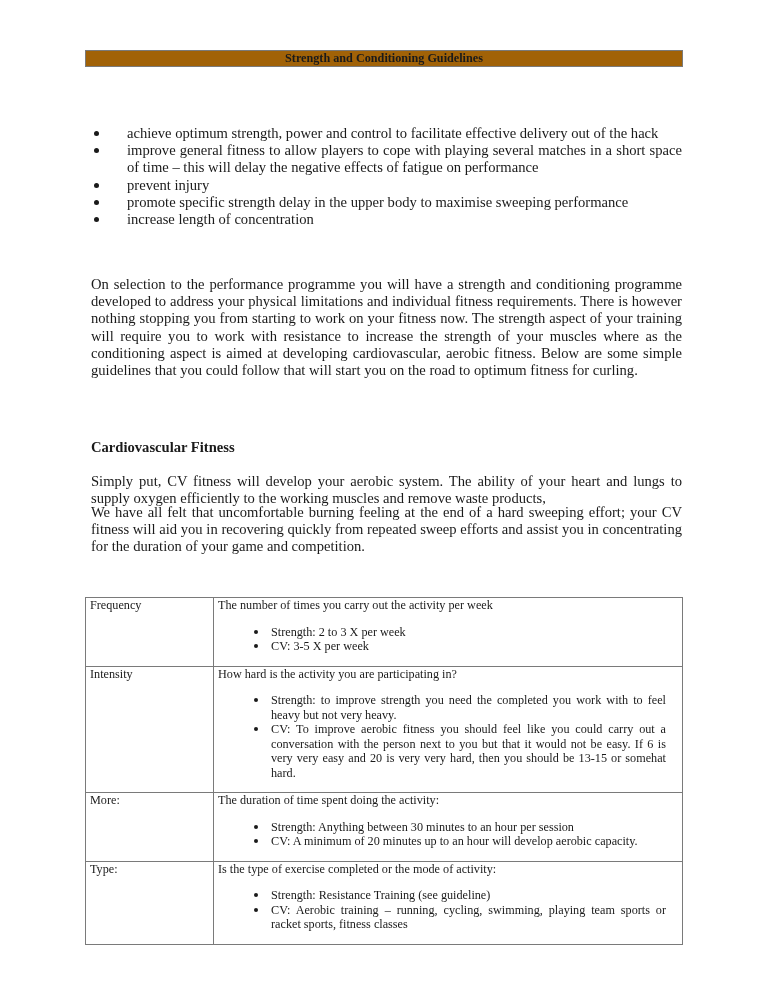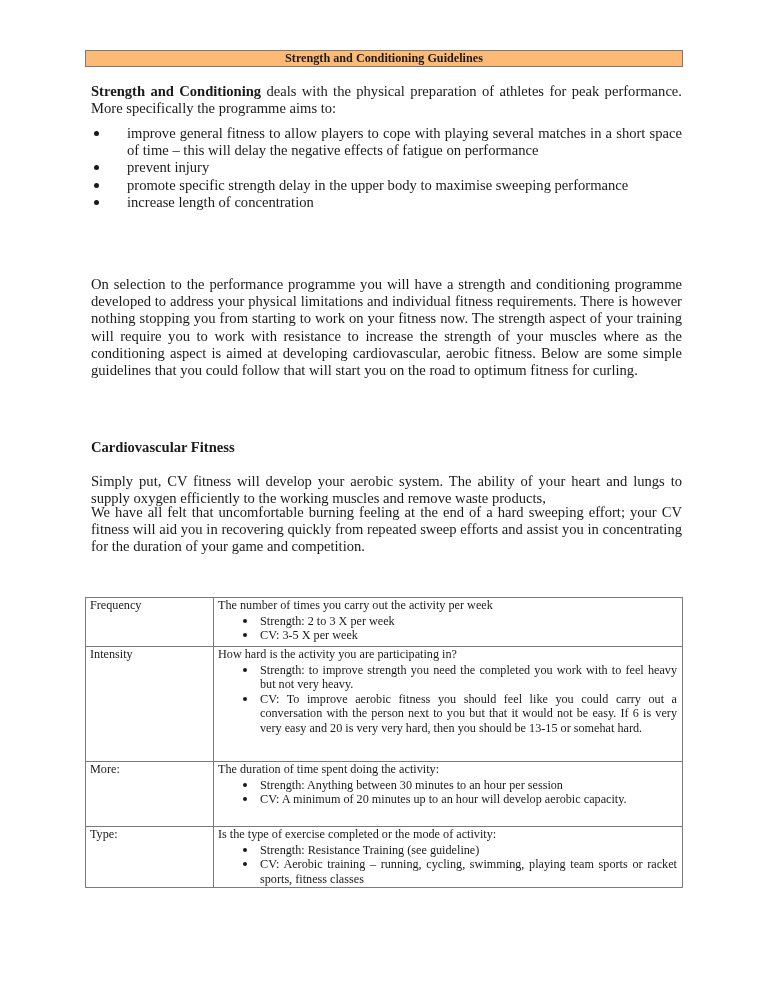--- a/index.html
+++ b/index.html
@@ -5,21 +5,21 @@
   html, body { margin: 0; padding: 0; background: #ffffff; }
   body {
     width: 768px; height: 994px; position: relative; overflow: hidden;
     font-family: "Liberation Serif", "DejaVu Serif", serif;
     color: #1a1a1a;
     font-size: 14.6px;
   }
   .page { position: absolute; left: 0; top: 0; width: 768px; height: 994px; }
   .title-bar {
     position: absolute; left: 85px; top: 50px; width: 596px; height: 15px;
-    background: #fdba74; border: 1px solid #7a7a7a;
+    background: #a16207; border: 1px solid #7a7a7a;
     text-align: center; font-weight: bold; font-size: 12.2px; line-height: 15px;
   }
   .block { position: absolute; left: 91px; width: 591px; line-height: 17.2px; }
   .justify { text-align: justify; text-align-last: left; }
   .intro { top: 83px; }
   .bullets { top: 125px; margin: 0; padding: 0; list-style: none; }
   .bullets li { position: relative; padding-left: 36px; text-align: justify; text-align-last: left; }
   .bullets li .dot {
     position: absolute; left: 3px; top: 6px; width: 5px; height: 5px;
     border-radius: 50%; background: #1a1a1a;
@@ -30,40 +30,38 @@
   .para4 { top: 504px; }
   table.fitt {
     position: absolute; left: 85px; top: 597px; width: 598px;
     border-collapse: collapse; font-size: 12.2px; line-height: 14.5px;
   }
   table.fitt td {
     border: 1px solid #7a7a7a; vertical-align: top; padding: 0 4px 0 4px;
   }
   table.fitt td.label { width: 119px; }
   table.fitt td.desc { text-align: justify; text-align-last: left; }
-  .sub { margin: 1px; padding: 0; list-style: none; }
+  .sub { margin: 12px; padding: 0; list-style: none; }
   .sub li { position: relative; padding-left: 41px; text-align: justify; text-align-last: left; }
   .sub li .dot {
     position: absolute; left: 24px; top: 5px; width: 4px; height: 4px;
     border-radius: 50%; background: #1a1a1a;
   }
   .b { font-weight: bold; }
 </style>
 </head>
 <body>
 
 <div class="page">
 
   <div class="title-bar">Strength and Conditioning Guidelines</div>
 
-  <div class="block justify intro">
-    <span class="b">Strength and Conditioning</span><span> deals with the physical preparation of athletes for peak performance. More specifically the programme aims to:</span>
-  </div>
 
   <ul class="block bullets">
+    <li><span class="dot"></span><span>achieve optimum strength, power and control to facilitate effective delivery out of the hack</span></li>
     <li><span class="dot"></span><span>improve general fitness to allow players to cope with playing several matches in a short space of time – this will delay the negative effects of fatigue on performance</span></li>
     <li><span class="dot"></span><span>prevent injury</span></li>
     <li><span class="dot"></span><span>promote specific strength delay in the upper body to maximise sweeping performance</span></li>
     <li><span class="dot"></span><span>increase length of concentration</span></li>
   </ul>
 
   <div class="block justify para2">On selection to the performance programme you will have a strength and conditioning programme developed to address your physical limitations and individual fitness requirements.  There is however nothing stopping you from starting to work on your fitness now.  The strength aspect of your training will require you to work with resistance to increase the strength of your muscles where as the conditioning aspect is aimed at developing cardiovascular, aerobic fitness.  Below are some simple guidelines that you could follow that will start you on the road to optimum fitness for curling.</div>
 
   <div class="block justify para3">Simply put, CV fitness will develop your aerobic system.  The ability of your heart and lungs to supply oxygen efficiently to the working muscles and remove waste products,</div>
 

